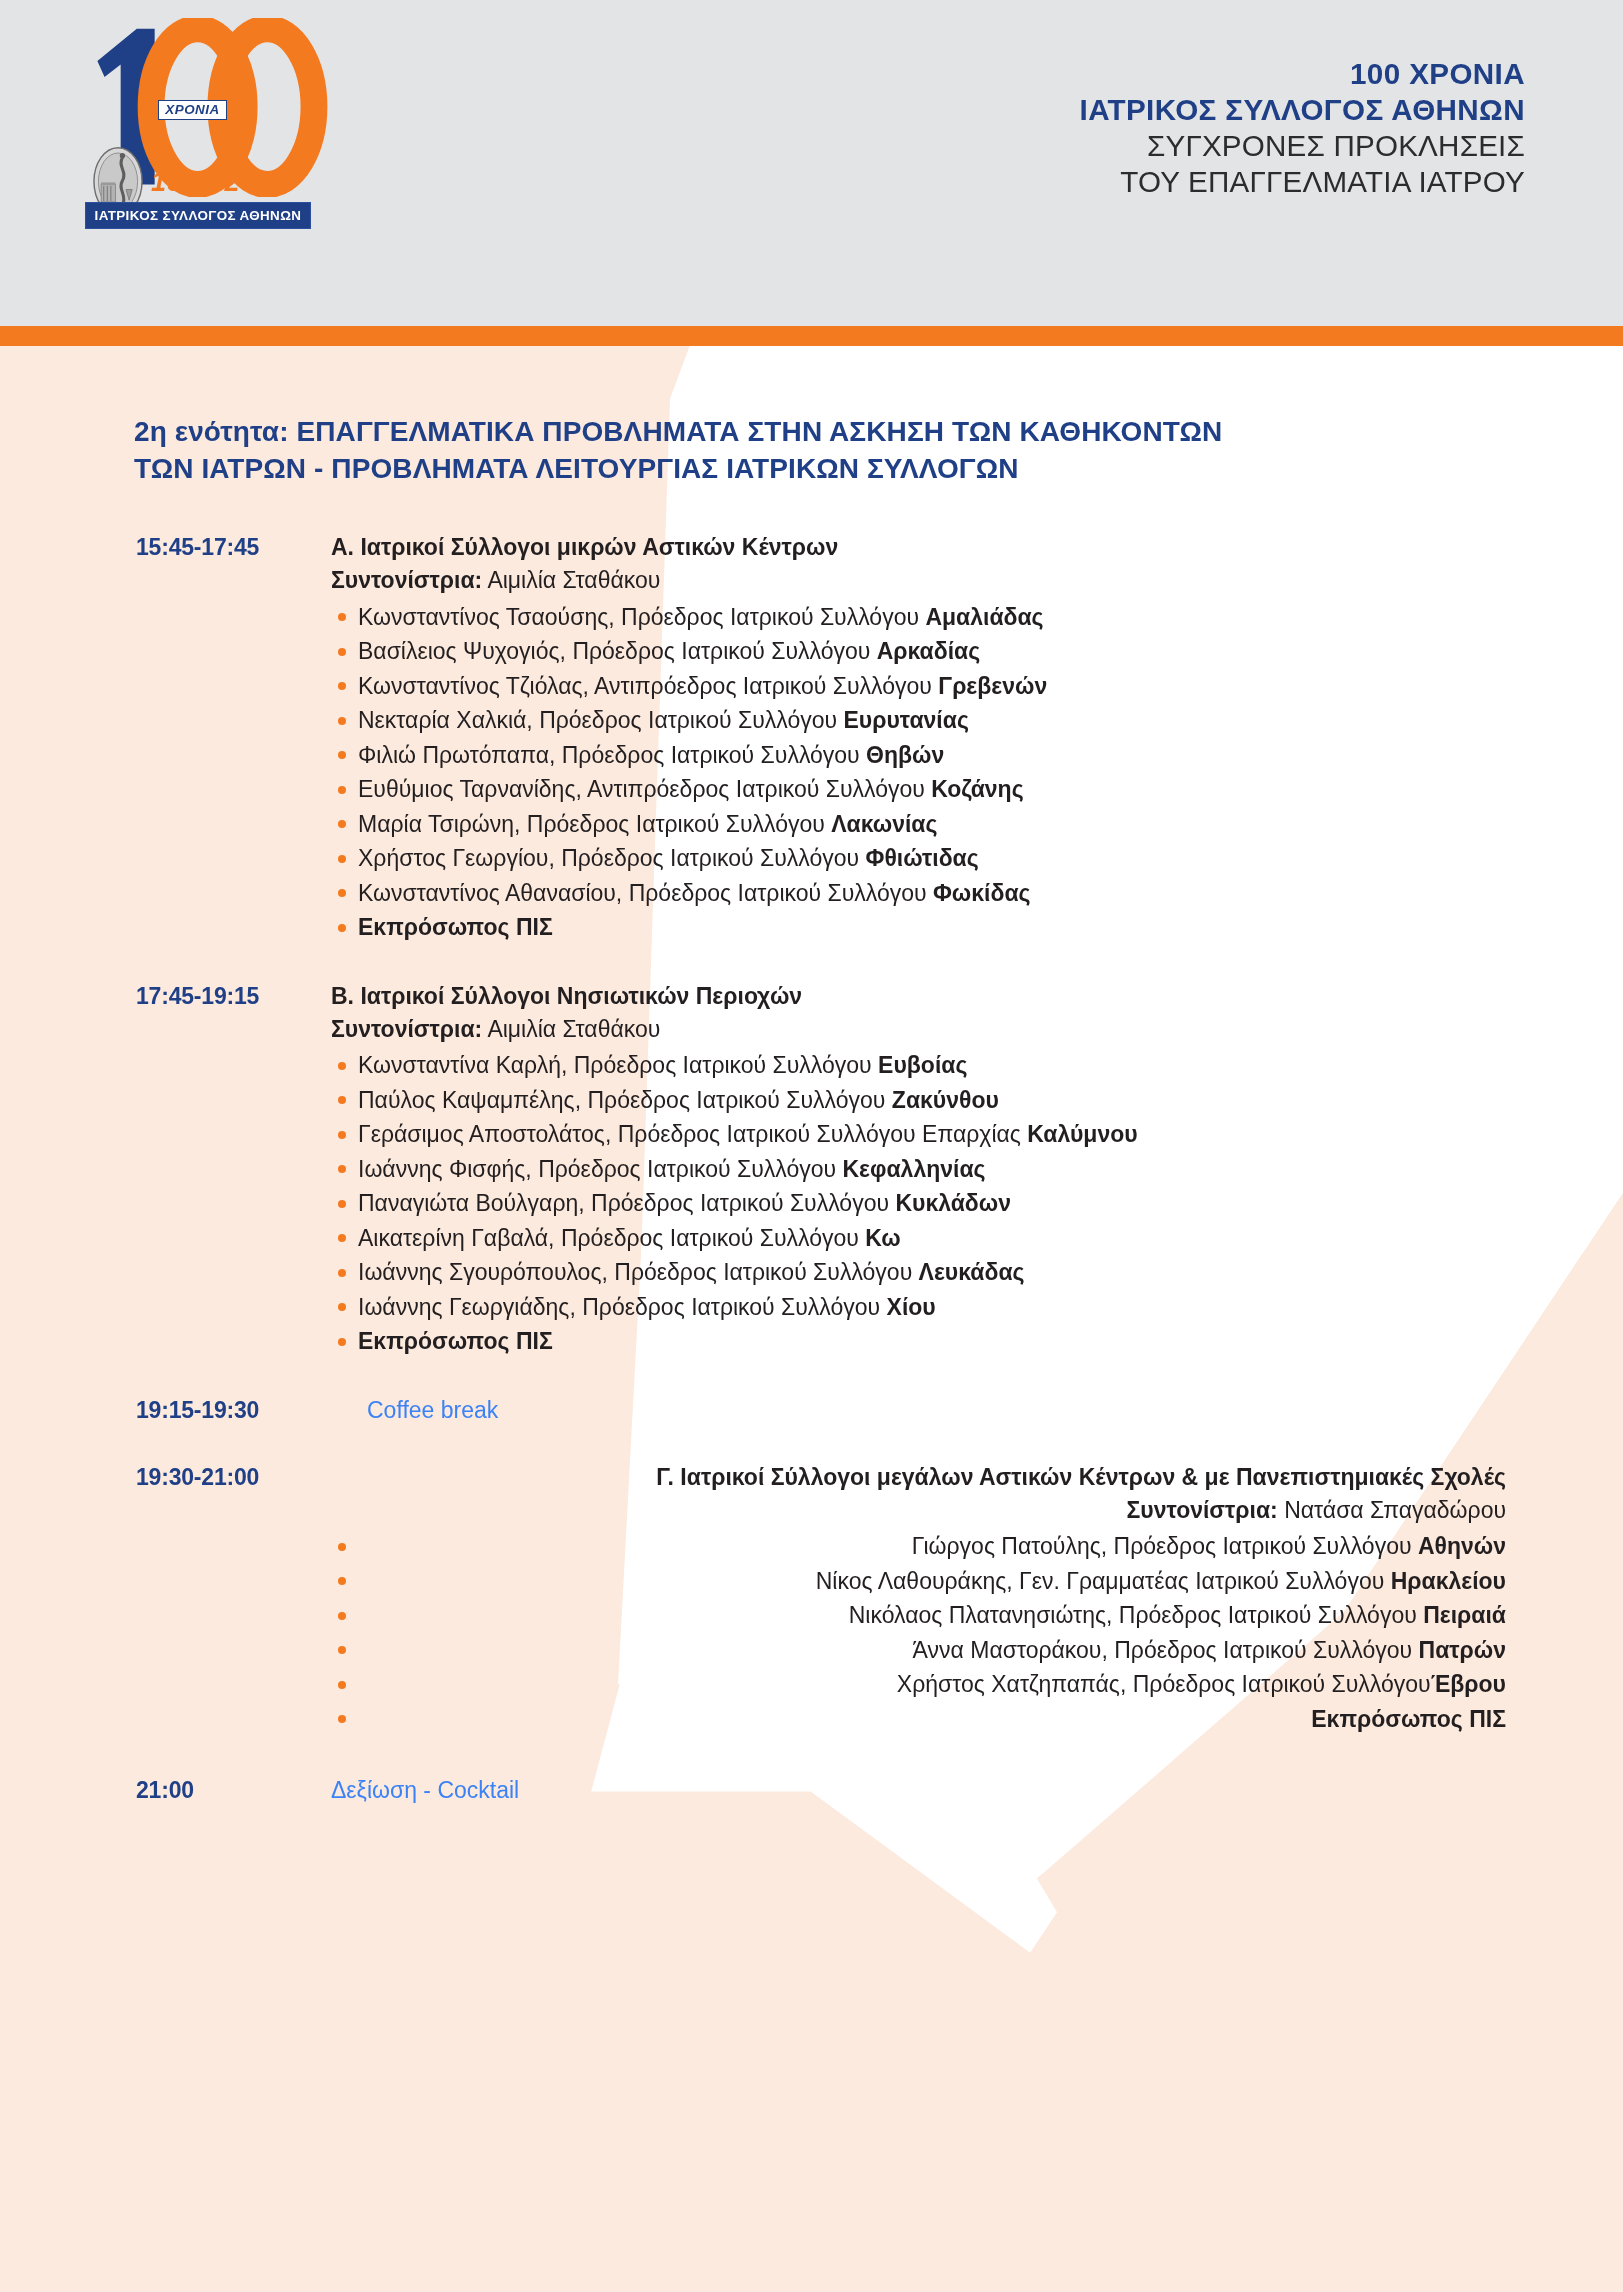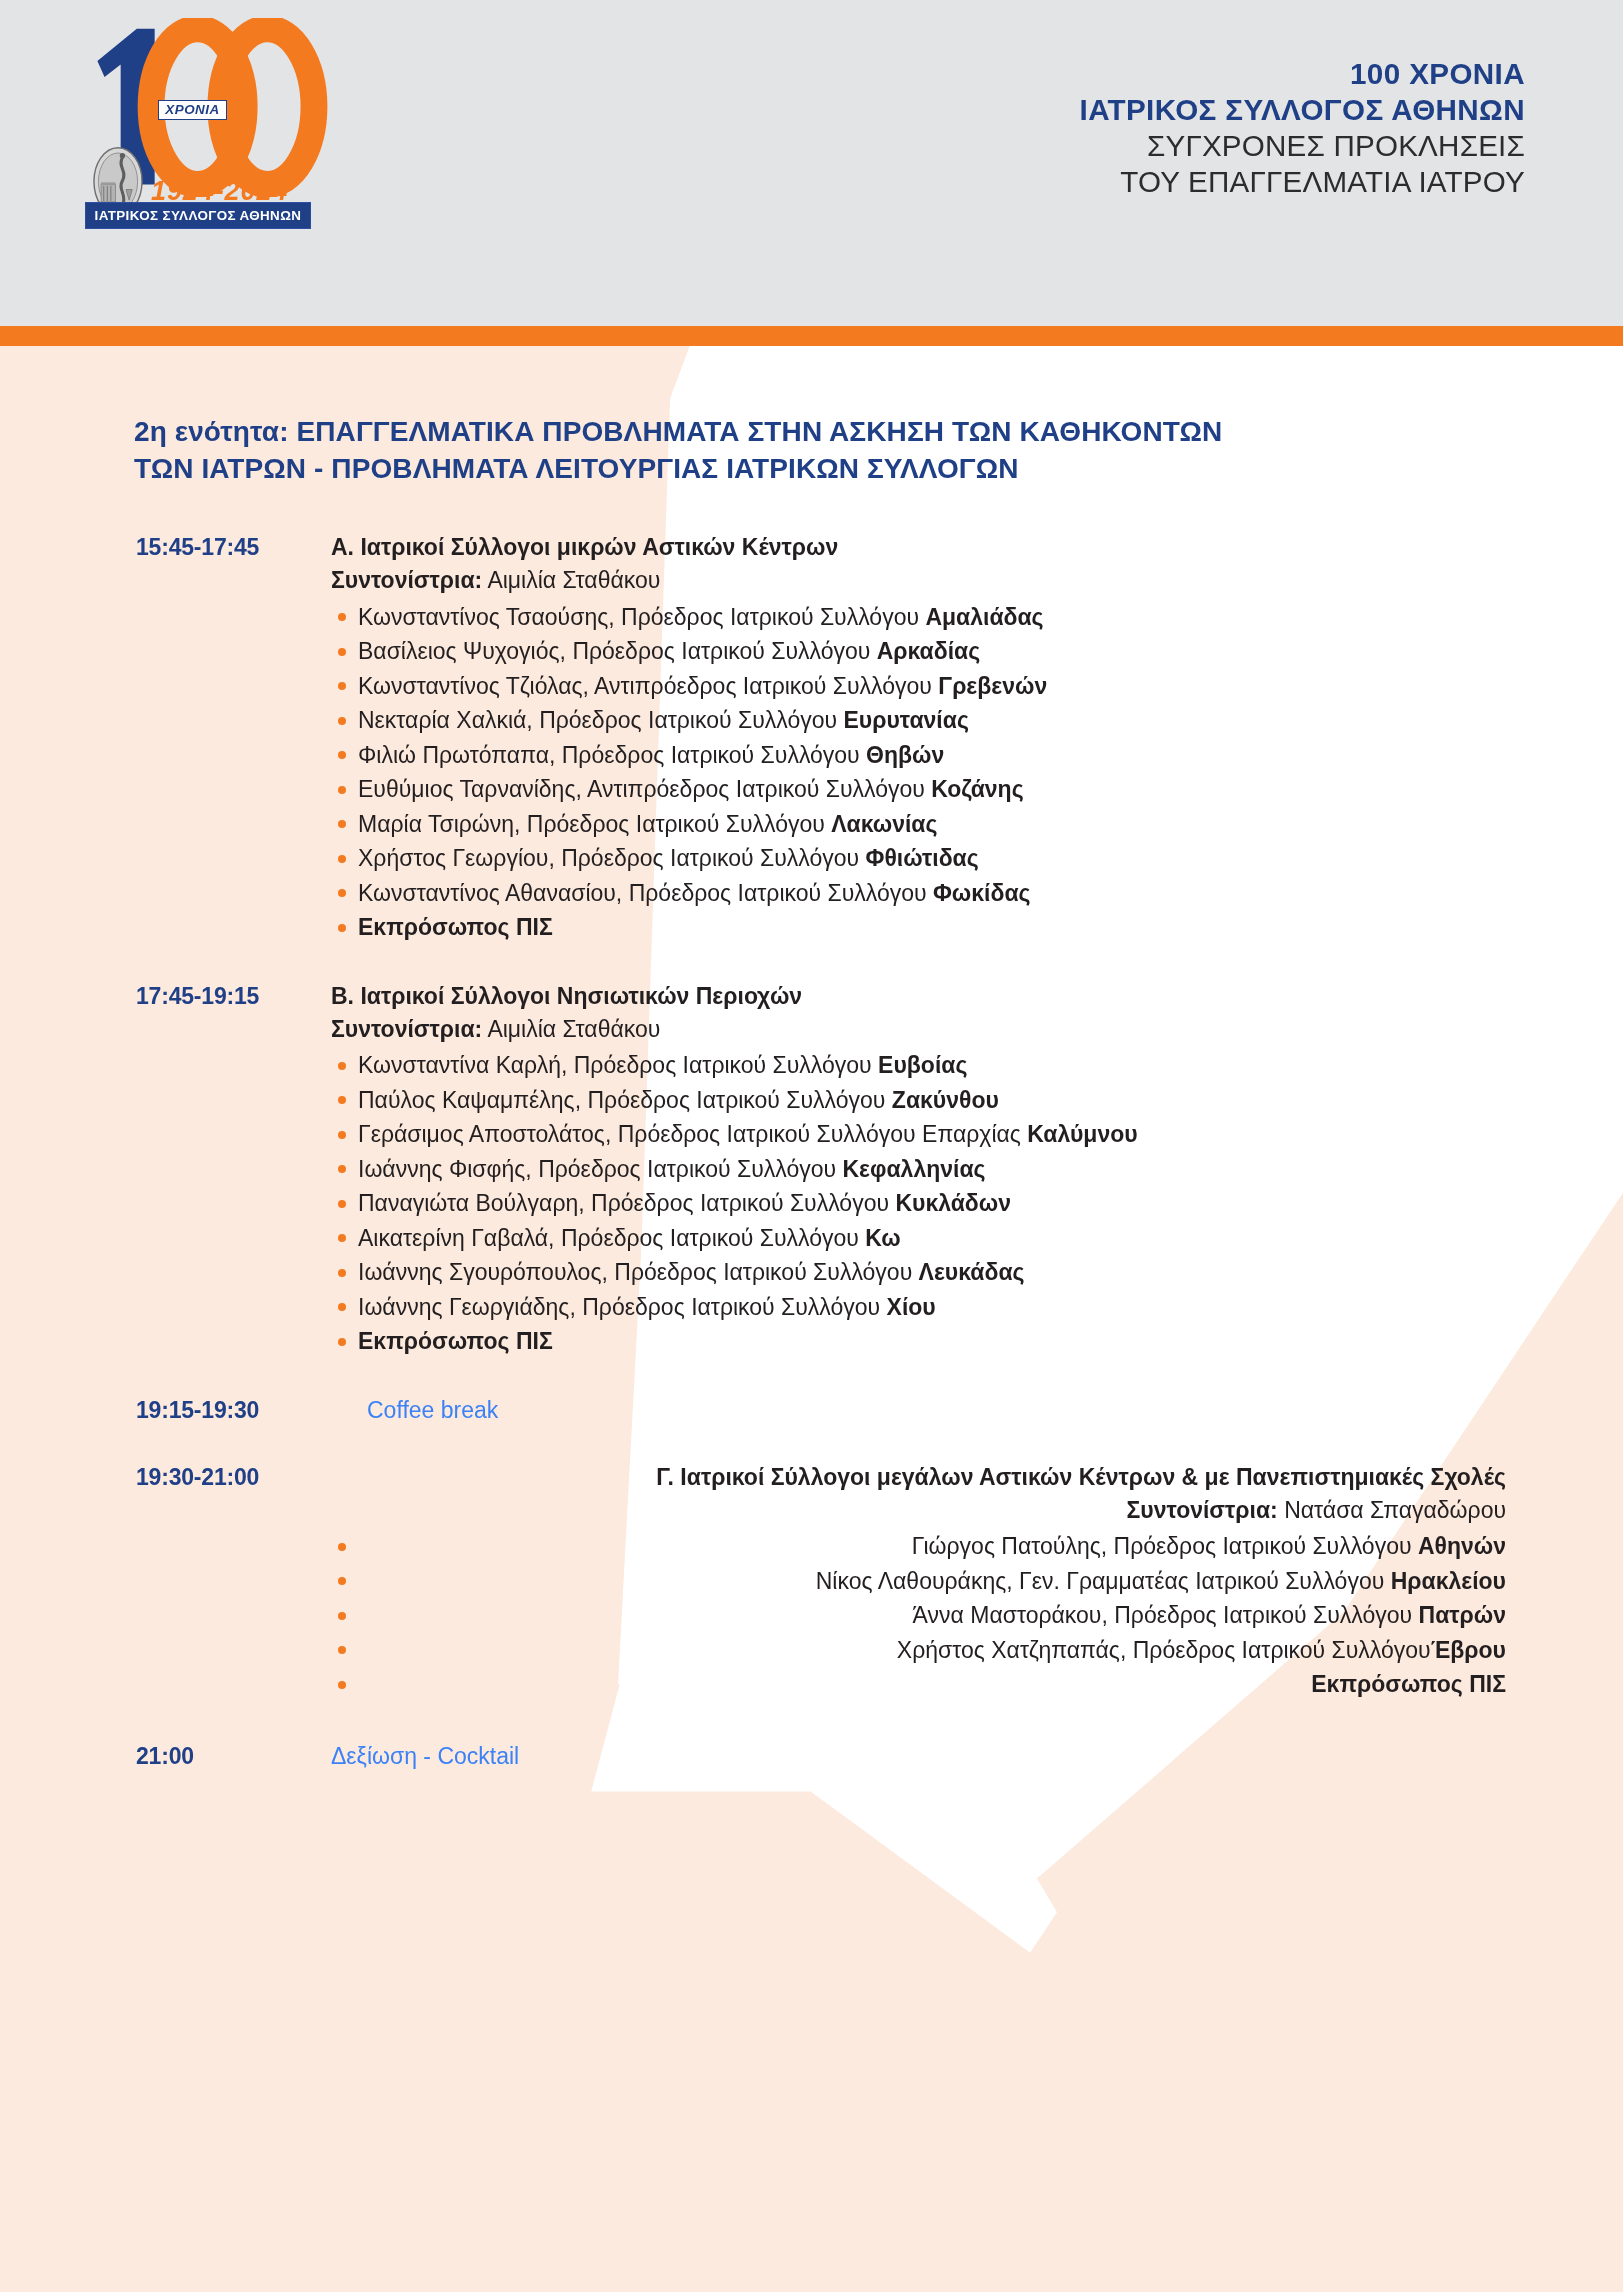--- a/index.html
+++ b/index.html
@@ -83,21 +83,21 @@
     line-height: 1;
   }
   .seal {
     position: absolute;
     left: 9px;
     top: 127px;
   }
   .years {
     position: absolute;
     left: 70px;
-    top: 158px;
+    top: 149px;
     color: #f47a20;
     font-size: 27px;
     font-weight: bold;
     font-style: italic;
     letter-spacing: 0.9px;
     font-family: "Liberation Sans", sans-serif;
   }
   .isa-plate {
     position: absolute;
     left: 3.6px;
@@ -355,20 +355,21 @@
           </div>
         </div>
         <div class="row r-c">
           <div class="row-time">19:30-21:00</div>
           <div class="row-body">
             <div class="row-head">Γ. Ιατρικοί Σύλλογοι μεγάλων Αστικών Κέντρων &amp; με Πανεπιστημιακές Σχολές</div>
             <div class="row-moderator"><span class="mod-label">Συντονίστρια:</span><span> Νατάσα Σπαγαδώρου</span></div>
             <ul class="people">
               <li><span class="bullet-dot"></span><span>Γιώργος Πατούλης, Πρόεδρος Ιατρικού Συλλόγου </span><span class="loc">Αθηνών</span></li>
               <li><span class="bullet-dot"></span><span>Νίκος Λαθουράκης, Γεν. Γραμματέας Ιατρικού Συλλόγου </span><span class="loc">Ηρακλείου</span></li>
+              <li><span class="bullet-dot"></span><span>Νικόλαος Πλατανησιώτης, Πρόεδρος Ιατρικού Συλλόγου </span><span class="loc">Πειραιά</span></li>
               <li><span class="bullet-dot"></span><span>Άννα Μαστοράκου, Πρόεδρος Ιατρικού Συλλόγου </span><span class="loc">Πατρών</span></li>
               <li><span class="bullet-dot"></span><span>Χρήστος Χατζηπαπάς, Πρόεδρος Ιατρικού Συλλόγου</span><span class="loc">Έβρου</span></li>
               <li class="strong-item"><span class="bullet-dot"></span><span class="">Εκπρόσωπος ΠΙΣ</span></li>
             </ul>
           </div>
         </div>
         <div class="row r-last">
           <div class="row-time">21:00</div>
           <div class="row-body">
             <div class="plain-item">Δεξίωση - Cocktail</div>

